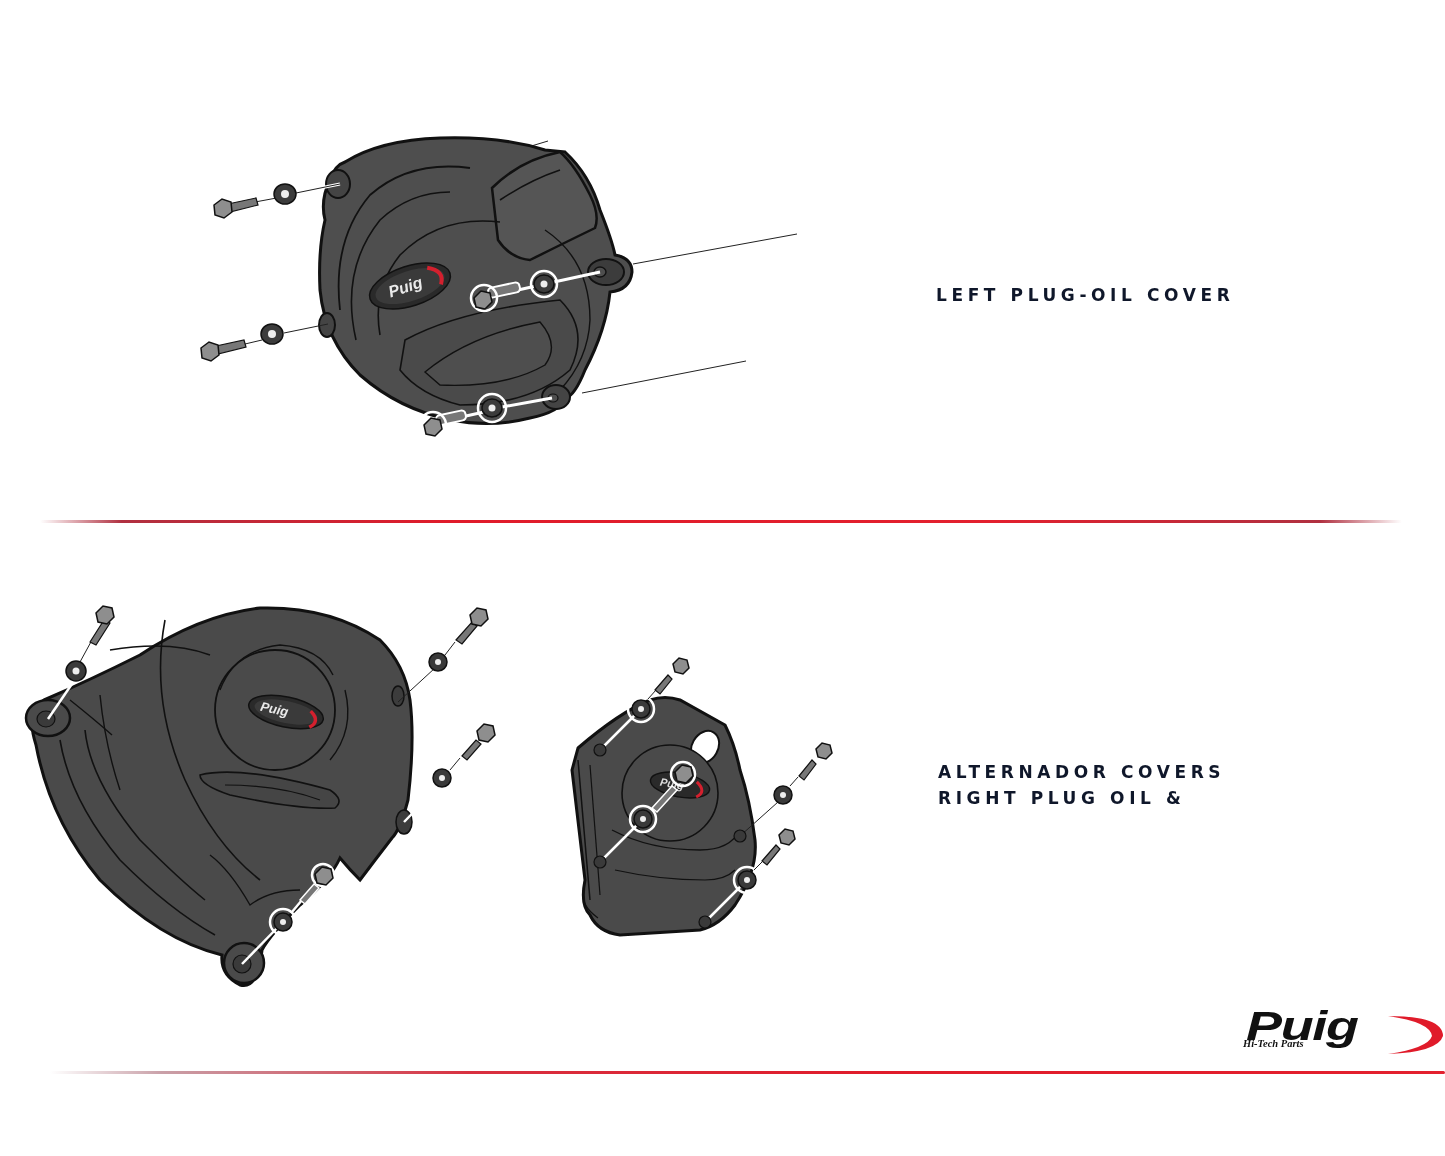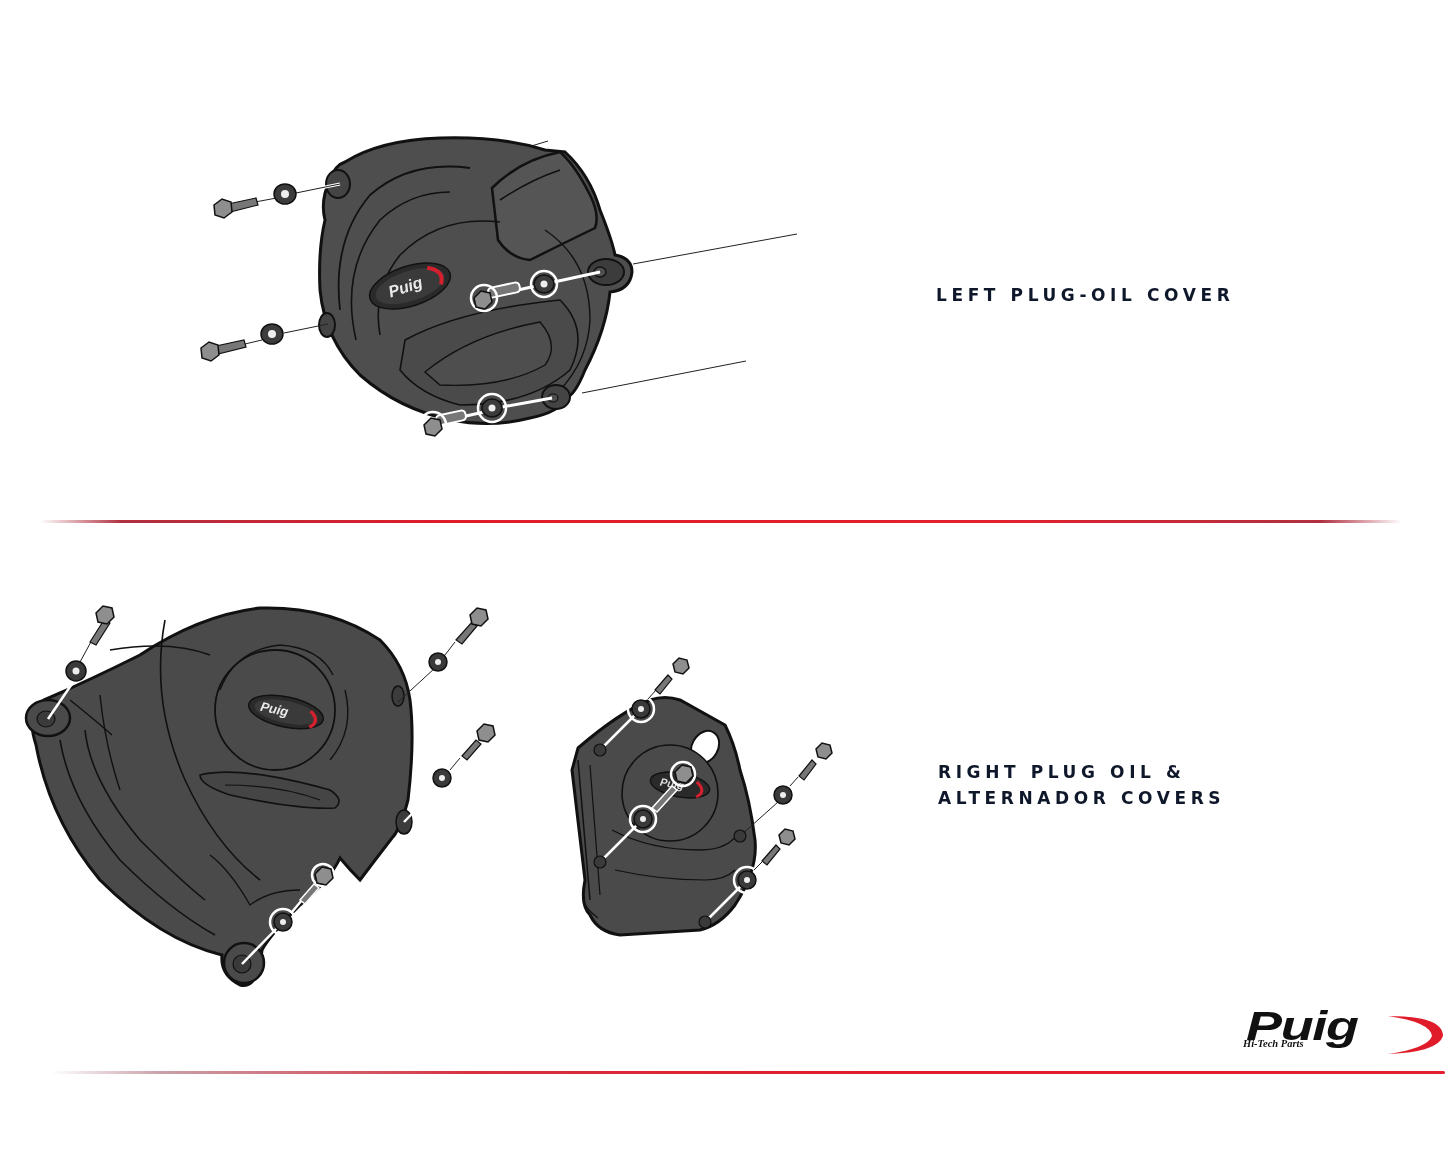--- a/index.html
+++ b/index.html
@@ -297,22 +297,22 @@
       <ellipse cx="747" cy="880" rx="9" ry="9" fill="#3a3a3a" stroke="#111" stroke-width="1.5"></ellipse>
       <ellipse cx="747" cy="880" rx="3" ry="3" fill="#eee"></ellipse>
       <line x1="754" y1="870" x2="762" y2="862" stroke="#222" stroke-width="1"></line>
       <path d="M762 861 L776 845 L780 849 L767 865 Z" fill="#777" stroke="#111" stroke-width="1.2"></path>
       <polygon points="779,835 785,829 793,831 795,839 789,845 781,843" fill="#8e8e8e" stroke="#111" stroke-width="1.5"></polygon>
     </g>
   </svg>
 </div>
 
 <div class="caption caption-bottom">
+  <div>ALTERNADOR COVERS</div>
   <div>RIGHT PLUG OIL &amp;</div>
-  <div>ALTERNADOR COVERS</div>
 </div>
 
 <div class="logo-wrap">
   <svg width="207" height="50" viewBox="0 0 207 50" style="left:0;top:0;">
     <path d="M150 8 Q205 8 205 28 Q200 44 150 46 Q190 40 194 28 Q192 14 150 8 Z" fill="#e01b2a"></path>
   </svg>
   <div class="logo-word">Puig</div>
   <div class="logo-tag">Hi-Tech Parts</div>
 </div>
 

